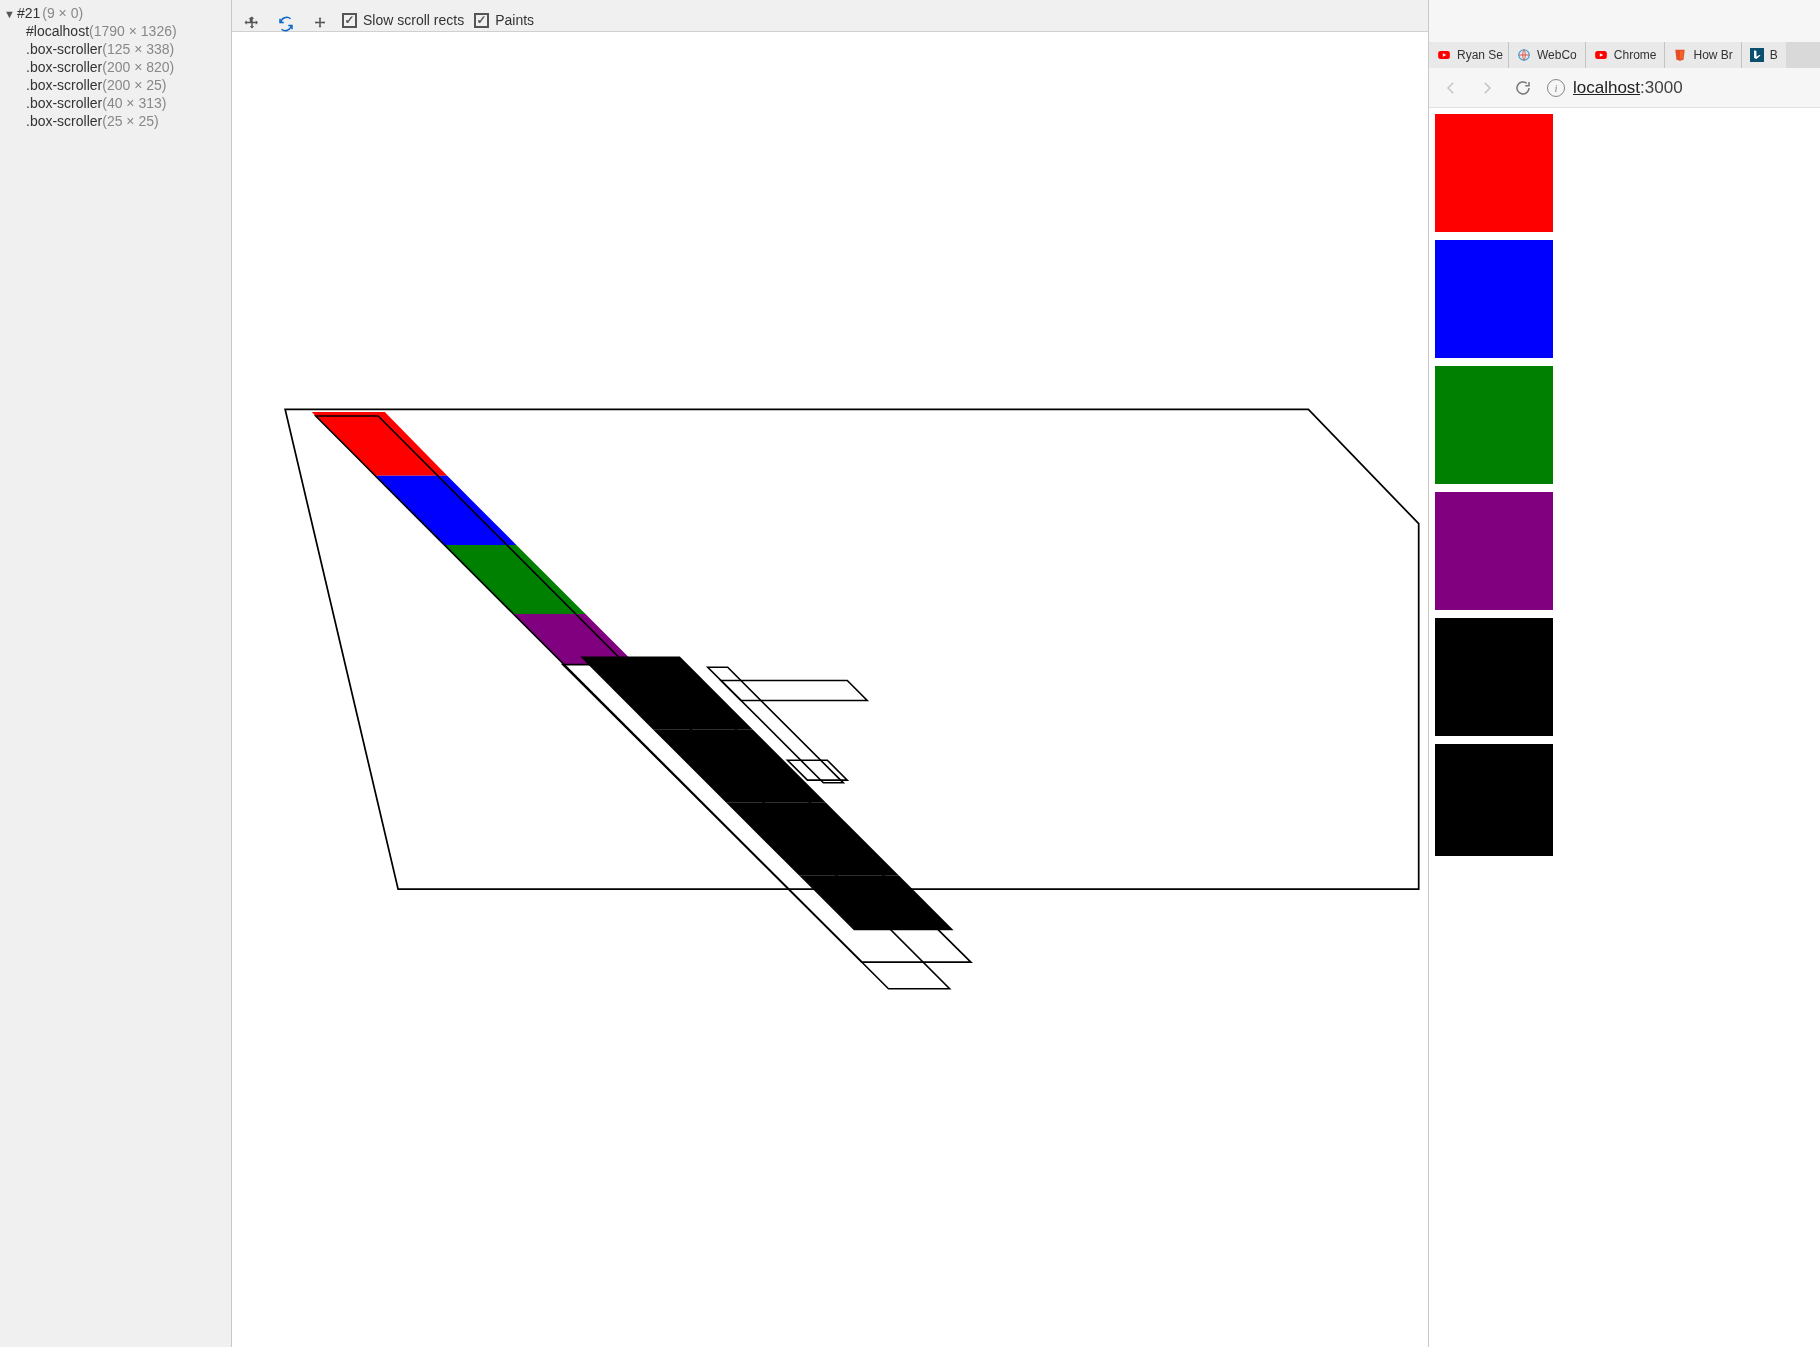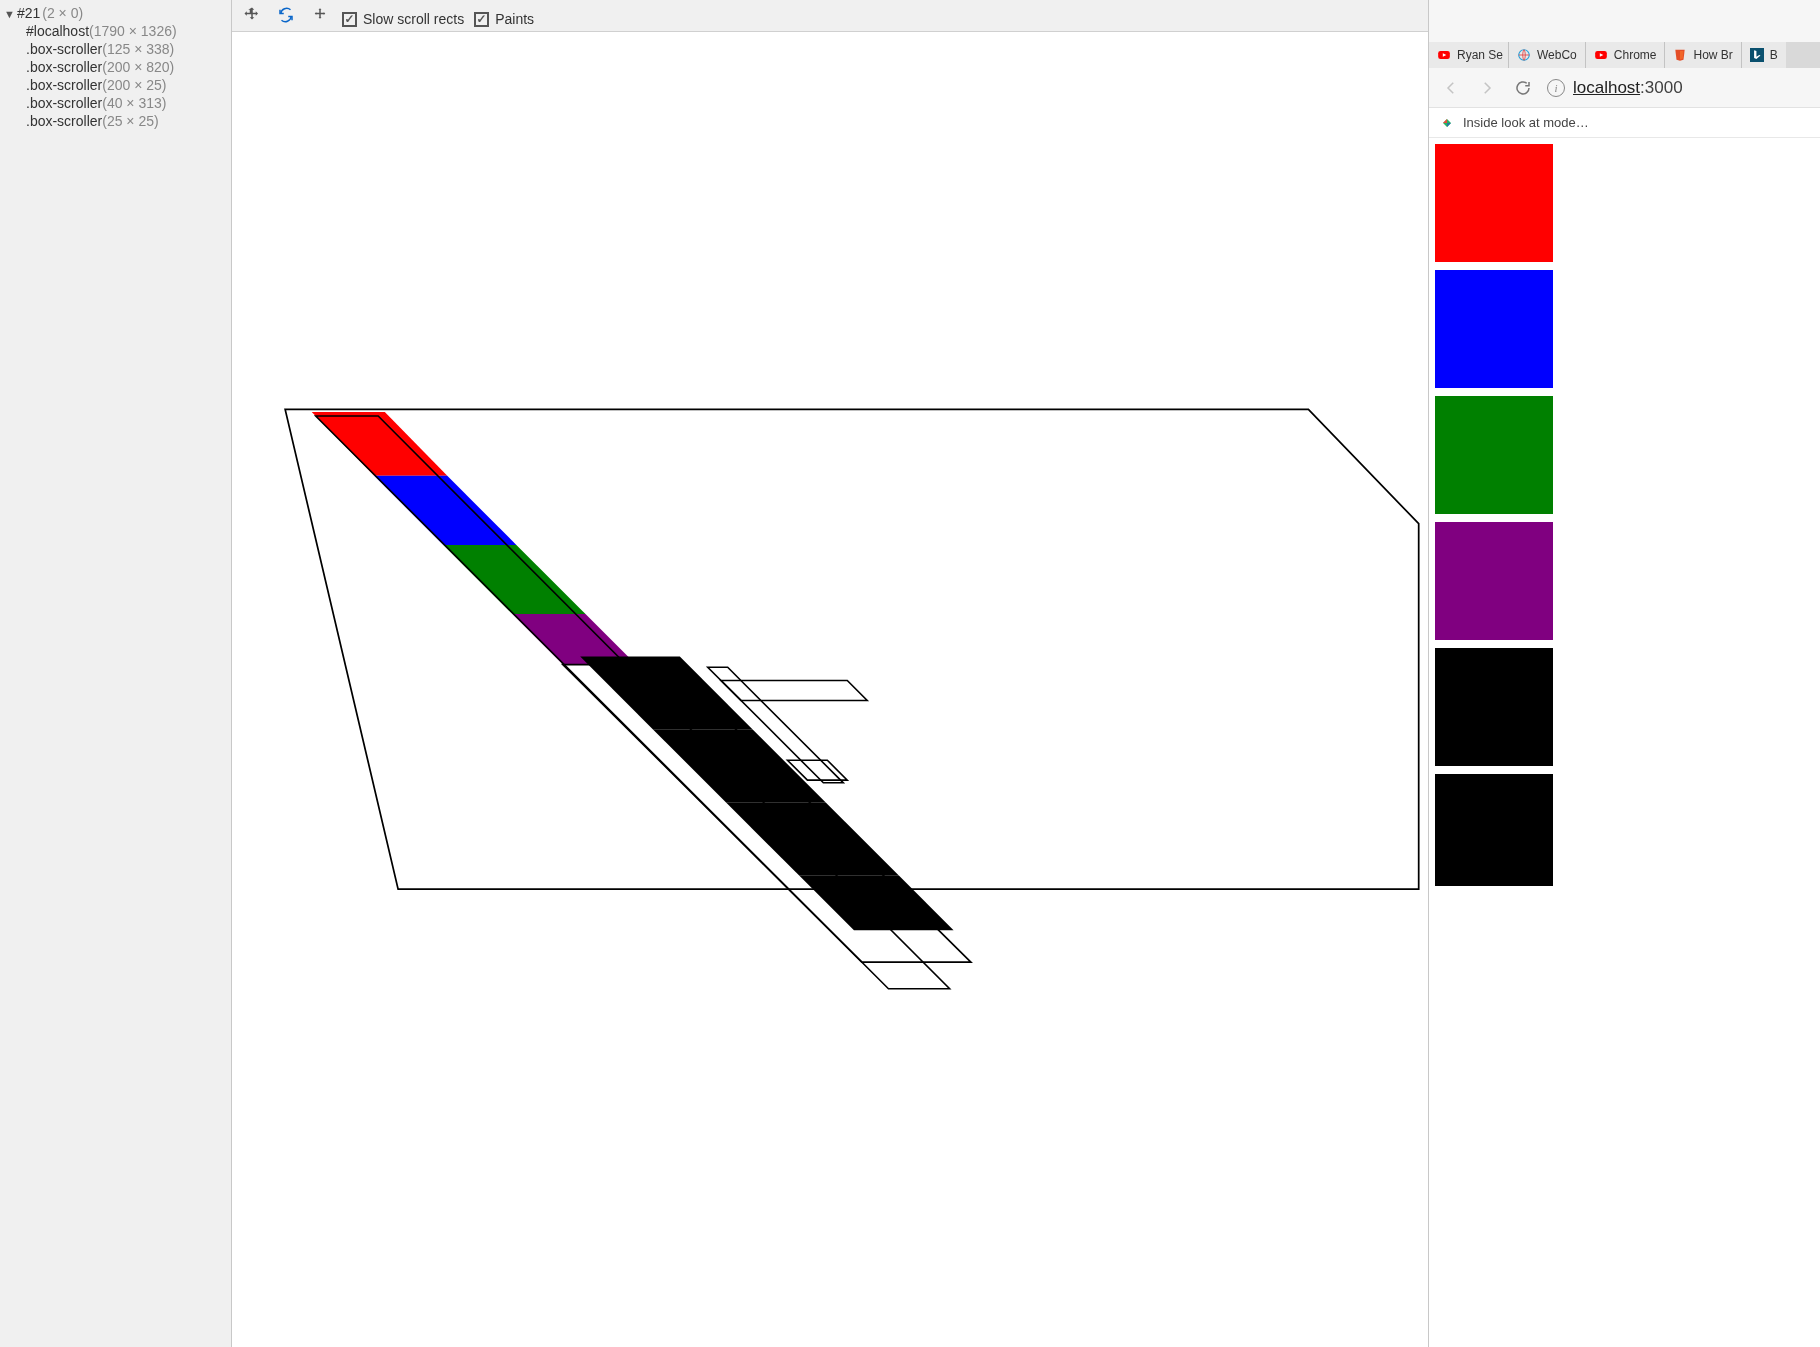--- a/index.html
+++ b/index.html
@@ -10,21 +10,21 @@
   .left-panel { width: 232px; flex: 0 0 232px; background: #f0f0f0; border-right: 1px solid #c8c8c8; padding: 4px 0 0 2px; }
   .tree-root { display: flex; align-items: baseline; gap: 2px; padding: 1px 2px; }
   .tree-root .caret { font-size: 11px; color: #555; }
   .tree-children { padding-left: 24px; }
   .tree-row { padding: 1px 0; white-space: nowrap; }
   .node-name { color: #333; }
   .node-dims { color: #888; }
 
   
   .center-panel { flex: 1 1 auto; display: flex; flex-direction: column; background: #fff; position: relative; min-width: 0; }
-  .toolbar { height: 32px; background: #f0f0f0; border-bottom: 1px solid #d0d0d0; display: flex; align-items: flex-end; gap: 10px; padding: 4px 8px; }
+  .toolbar { height: 32px; background: #f0f0f0; border-bottom: 1px solid #d0d0d0; display: flex; align-items: flex-start; gap: 10px; padding: 12px 8px; }
   .tb-btn { width: 24px; height: 24px; display: flex; align-items: center; justify-content: center; color: #555; }
   .tb-btn svg { width: 18px; height: 18px; }
   .tb-check { display: flex; align-items: center; gap: 6px; color: #333; }
   .tb-check .box { width: 15px; height: 15px; border: 2px solid #555; display: flex; align-items: center; justify-content: center; font-size: 12px; line-height: 1; color: #555; }
   .tb-check .box::after { content: "✓"; font-weight: bold; }
 
   .viz { flex: 1 1 auto; position: relative; overflow: hidden; background: #fff; }
   
   .stage { position: absolute; inset: 0; }
   .stage svg { position: absolute; inset: 0; width: 100%; height: 100%; }
@@ -70,21 +70,21 @@
 </style>
 </head>
 <body>
 
 <div class="root">
 
   <aside class="left-panel">
     <div class="tree-root">
       <span class="caret">▼</span>
       <span class="node-name">#21</span>
-      <span class="node-dims">(2 × 0)</span>
+      <span class="node-dims">(9 × 0)</span>
     </div>
     <div class="tree-children">
       <div class="tree-row">
         <span class="node-name">#localhost</span><span class="node-dims">(1790 × 1326)</span>
       </div>
       <div class="tree-row">
         <span class="node-name">.box-scroller</span><span class="node-dims">(125 × 338)</span>
       </div>
       <div class="tree-row">
         <span class="node-name">.box-scroller</span><span class="node-dims">(200 × 820)</span>
@@ -227,30 +227,20 @@
           </svg>
         </div>
       <div class="addr">
         <span class="info-icon">i</span>
         <span class="url-text">
           <span class="host">localhost</span><span class="port">:3000</span>
         </span>
       </div>
     </div>
 
-    <div class="bookmarks">
-      <span class="bm-icon">
-        <svg viewBox="0 0 24 24" width="16" height="16">
-            <polygon points="6,12 12,6 18,12 12,18" fill="#28b463"></polygon>
-            <polygon points="6,12 12,6 12,12" fill="#e74c3c"></polygon>
-            <polygon points="12,12 18,12 12,18" fill="#2874a6"></polygon>
-          </svg>
-      </span>
-      <span>Inside look at mode…</span>
-    </div>
 
     <div class="page-viewport">
       <div class="boxes">
         <div class="color-box c-red"></div>
         <div class="color-box c-blue"></div>
         <div class="color-box c-green"></div>
         <div class="color-box c-purple"></div>
 
         <div class="scroll-outer">
           <div class="scroll-inner">

